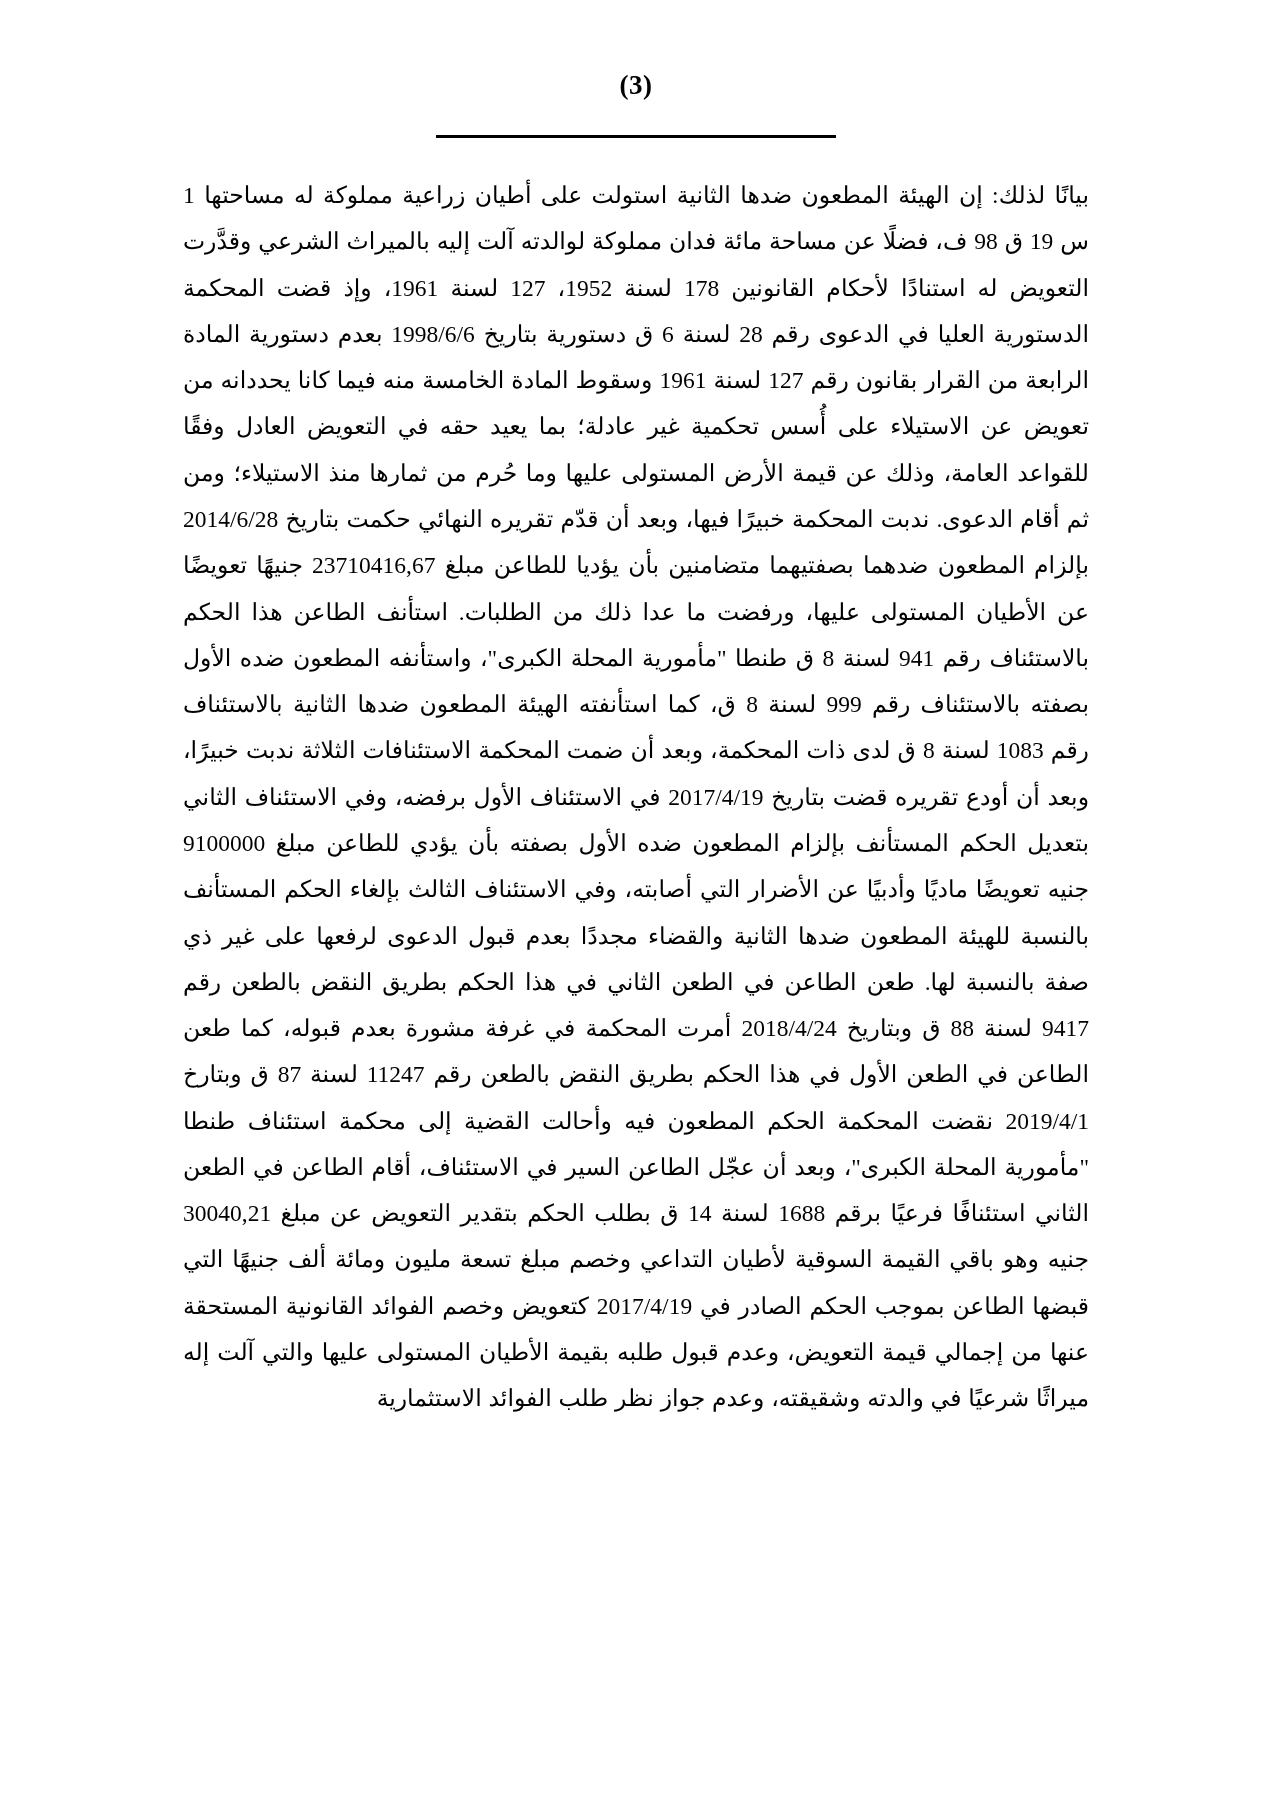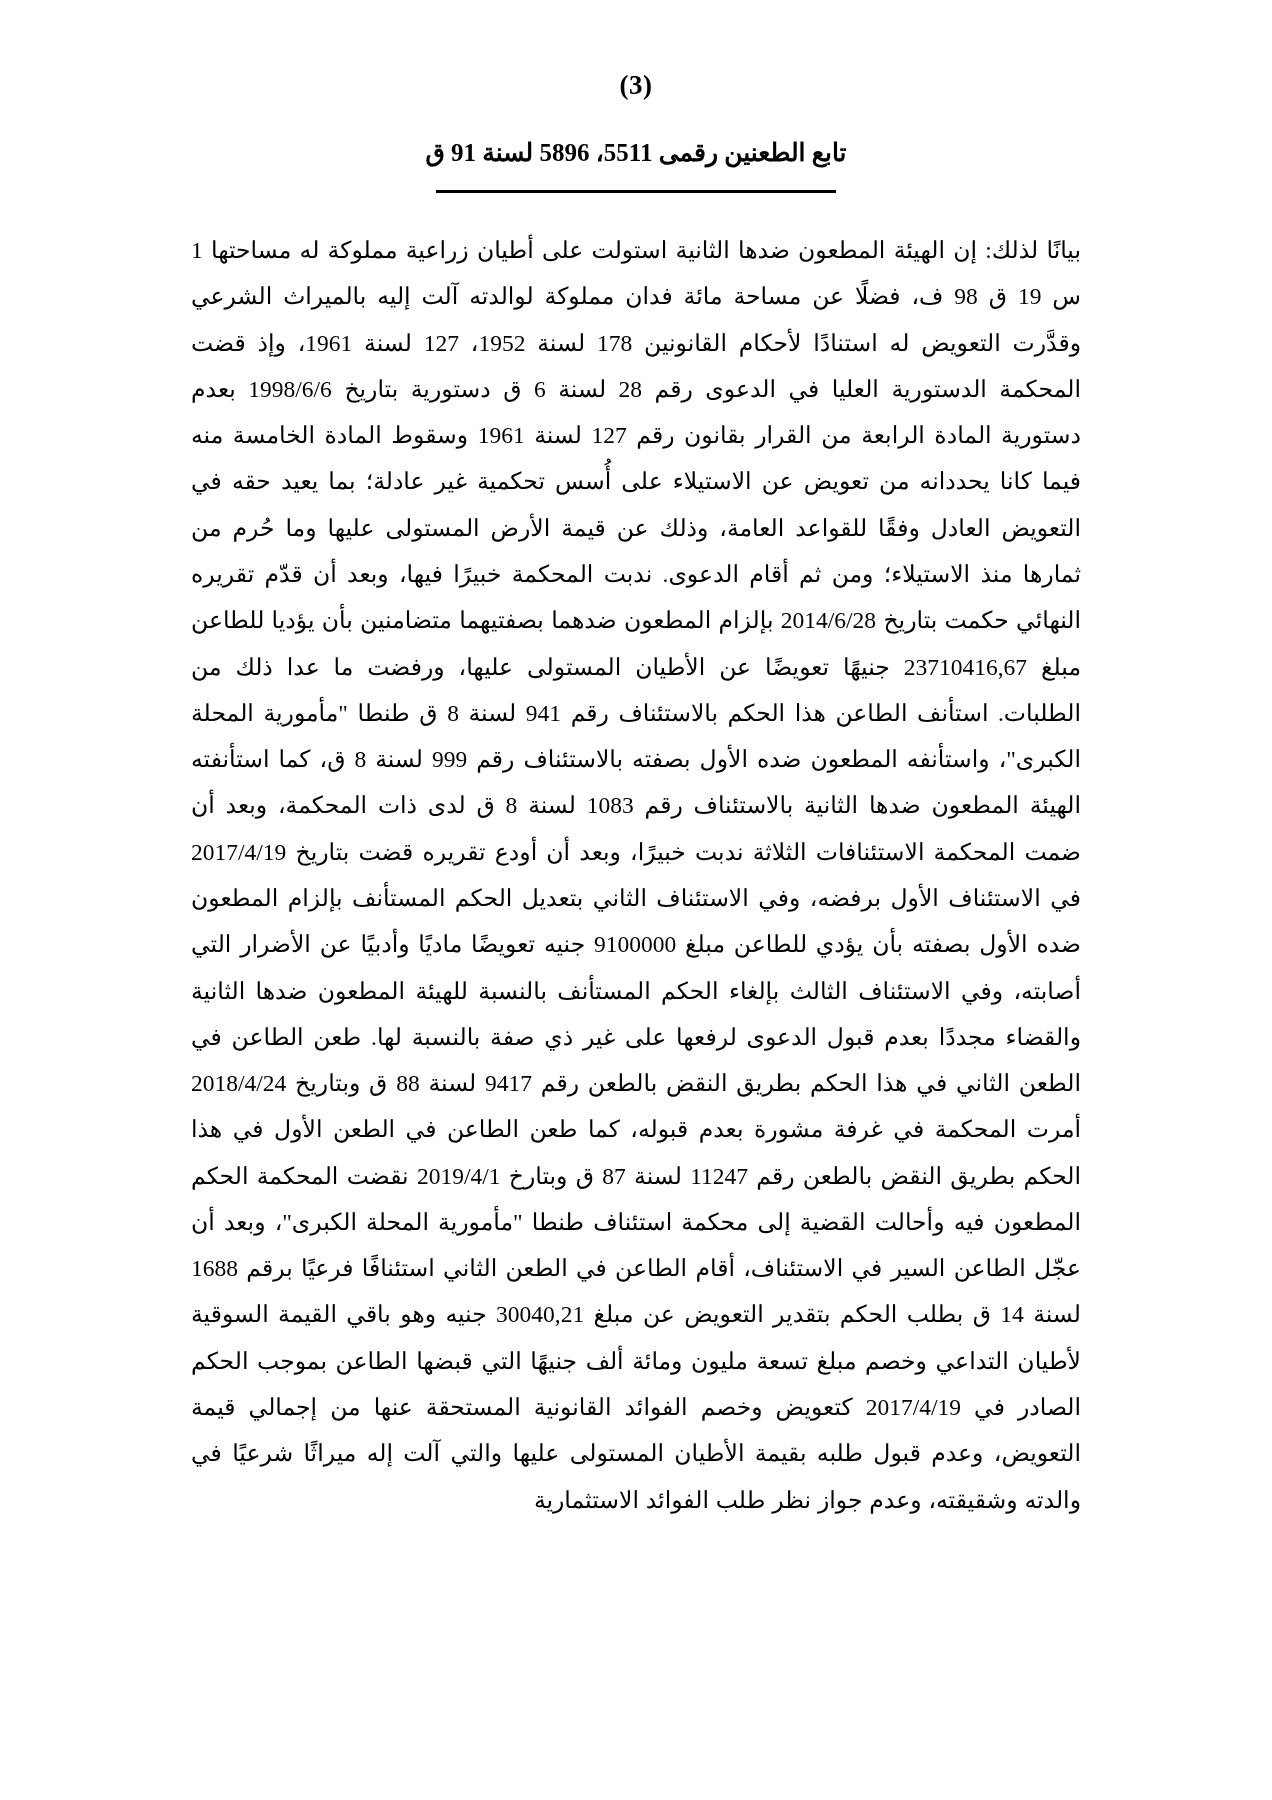--- a/index.html
+++ b/index.html
@@ -43,31 +43,30 @@
   }
   .body-text {
     font-size: 23.5px;
     line-height: 1.97;
     text-align: justify;
     text-justify: inter-word;
     letter-spacing: 0;
     word-spacing: 1px;
   }
   .body-text p {
-    margin: 16px;
+    margin: 8px;
   }
 </style>
 </head>
 <body>
 
 <div class="page">
 
   <div class="page-number">(3)</div>
 
-  <div class="doc-heading">تابع الطعنين رقمى 5511، 5896 لسنة 91 ق</div>
 
   <div class="rule"></div>
 
   <div class="body-text">
     <p>بيانًا لذلك: إن الهيئة المطعون ضدها الثانية استولت على أطيان زراعية مملوكة له مساحتها 1 س 19 ق 98 ف، فضلًا عن مساحة مائة فدان مملوكة لوالدته آلت إليه بالميراث الشرعي وقدَّرت التعويض له استنادًا لأحكام القانونين 178 لسنة 1952، 127 لسنة 1961، وإذ قضت المحكمة الدستورية العليا في الدعوى رقم 28 لسنة 6 ق دستورية بتاريخ 1998/6/6 بعدم دستورية المادة الرابعة من القرار بقانون رقم 127 لسنة 1961 وسقوط المادة الخامسة منه فيما كانا يحددانه من تعويض عن الاستيلاء على أُسس تحكمية غير عادلة؛ بما يعيد حقه في التعويض العادل وفقًا للقواعد العامة، وذلك عن قيمة الأرض المستولى عليها وما حُرم من ثمارها منذ الاستيلاء؛ ومن ثم أقام الدعوى. ندبت المحكمة خبيرًا فيها، وبعد أن قدّم تقريره النهائي حكمت بتاريخ 2014/6/28 بإلزام المطعون ضدهما بصفتيهما متضامنين بأن يؤديا للطاعن مبلغ 23710416,67 جنيهًا تعويضًا عن الأطيان المستولى عليها، ورفضت ما عدا ذلك من الطلبات. استأنف الطاعن هذا الحكم بالاستئناف رقم 941 لسنة 8 ق طنطا "مأمورية المحلة الكبرى"، واستأنفه المطعون ضده الأول بصفته بالاستئناف رقم 999 لسنة 8 ق، كما استأنفته الهيئة المطعون ضدها الثانية بالاستئناف رقم 1083 لسنة 8 ق لدى ذات المحكمة، وبعد أن ضمت المحكمة الاستئنافات الثلاثة ندبت خبيرًا، وبعد أن أودع تقريره قضت بتاريخ 2017/4/19 في الاستئناف الأول برفضه، وفي الاستئناف الثاني بتعديل الحكم المستأنف بإلزام المطعون ضده الأول بصفته بأن يؤدي للطاعن مبلغ 9100000 جنيه تعويضًا ماديًا وأدبيًا عن الأضرار التي أصابته، وفي الاستئناف الثالث بإلغاء الحكم المستأنف بالنسبة للهيئة المطعون ضدها الثانية والقضاء مجددًا بعدم قبول الدعوى لرفعها على غير ذي صفة بالنسبة لها. طعن الطاعن في الطعن الثاني في هذا الحكم بطريق النقض بالطعن رقم 9417 لسنة 88 ق وبتاريخ 2018/4/24 أمرت المحكمة في غرفة مشورة بعدم قبوله، كما طعن الطاعن في الطعن الأول في هذا الحكم بطريق النقض بالطعن رقم 11247 لسنة 87 ق وبتارخ 2019/4/1 نقضت المحكمة الحكم المطعون فيه وأحالت القضية إلى محكمة استئناف طنطا "مأمورية المحلة الكبرى"، وبعد أن عجّل الطاعن السير في الاستئناف، أقام الطاعن في الطعن الثاني استئنافًا فرعيًا برقم 1688 لسنة 14 ق بطلب الحكم بتقدير التعويض عن مبلغ 30040,21 جنيه وهو باقي القيمة السوقية لأطيان التداعي وخصم مبلغ تسعة مليون ومائة ألف جنيهًا التي قبضها الطاعن بموجب الحكم الصادر في 2017/4/19 كتعويض وخصم الفوائد القانونية المستحقة عنها من إجمالي قيمة التعويض، وعدم قبول طلبه بقيمة الأطيان المستولى عليها والتي آلت إله ميراثًا شرعيًا في والدته وشقيقته، وعدم جواز نظر طلب الفوائد الاستثمارية</p>
   </div>
 
 </div>
 
 </body></html>

